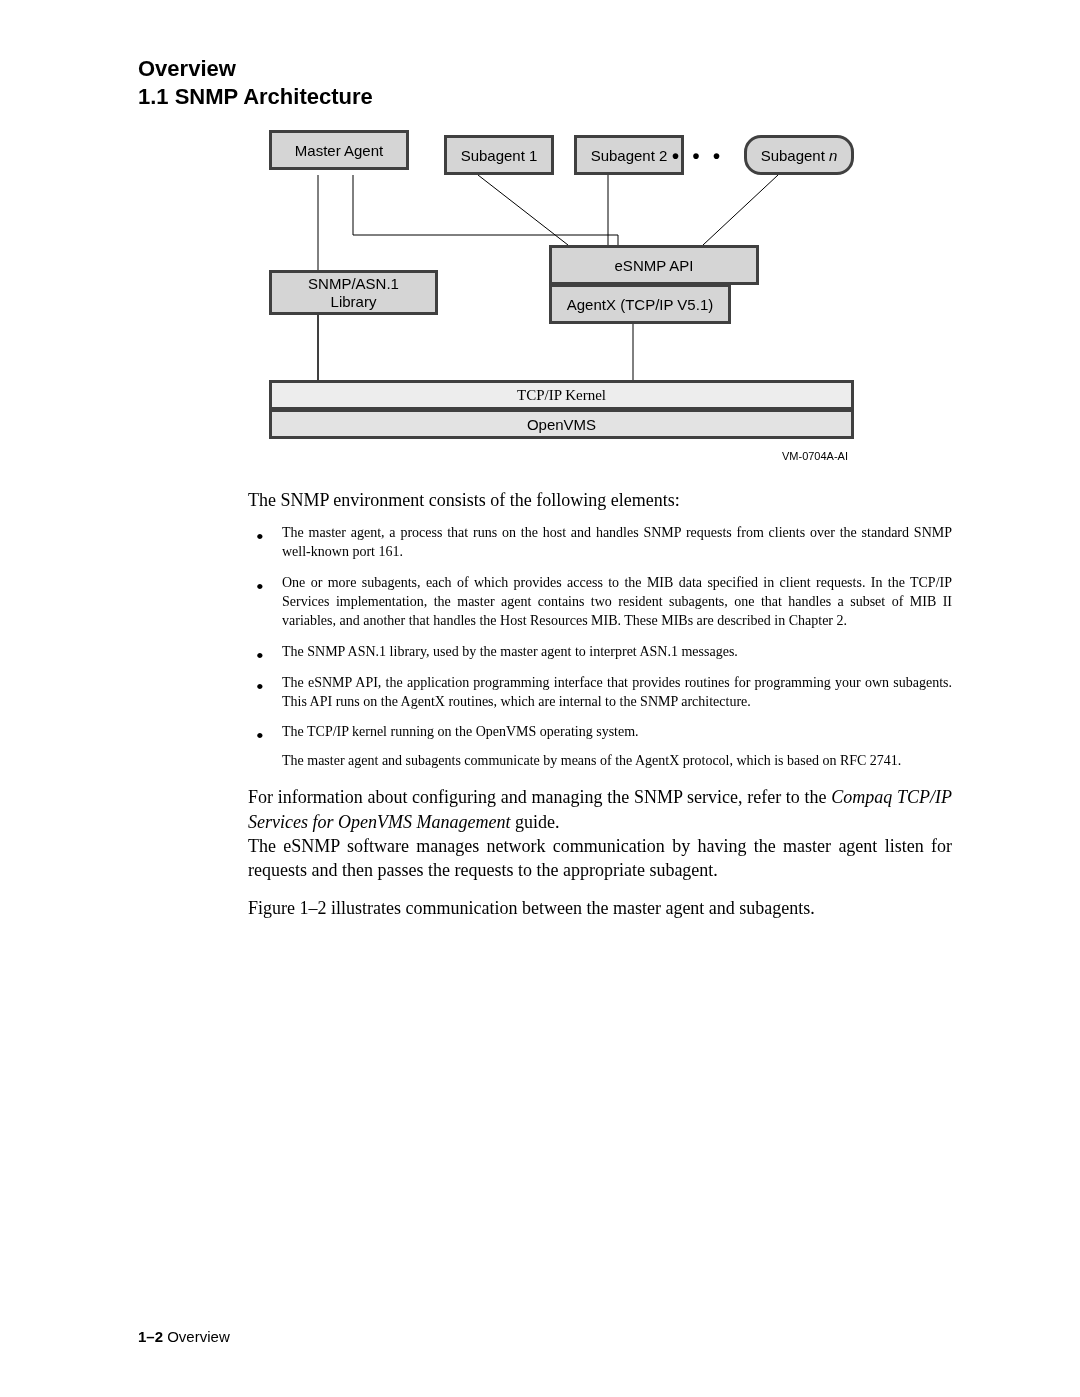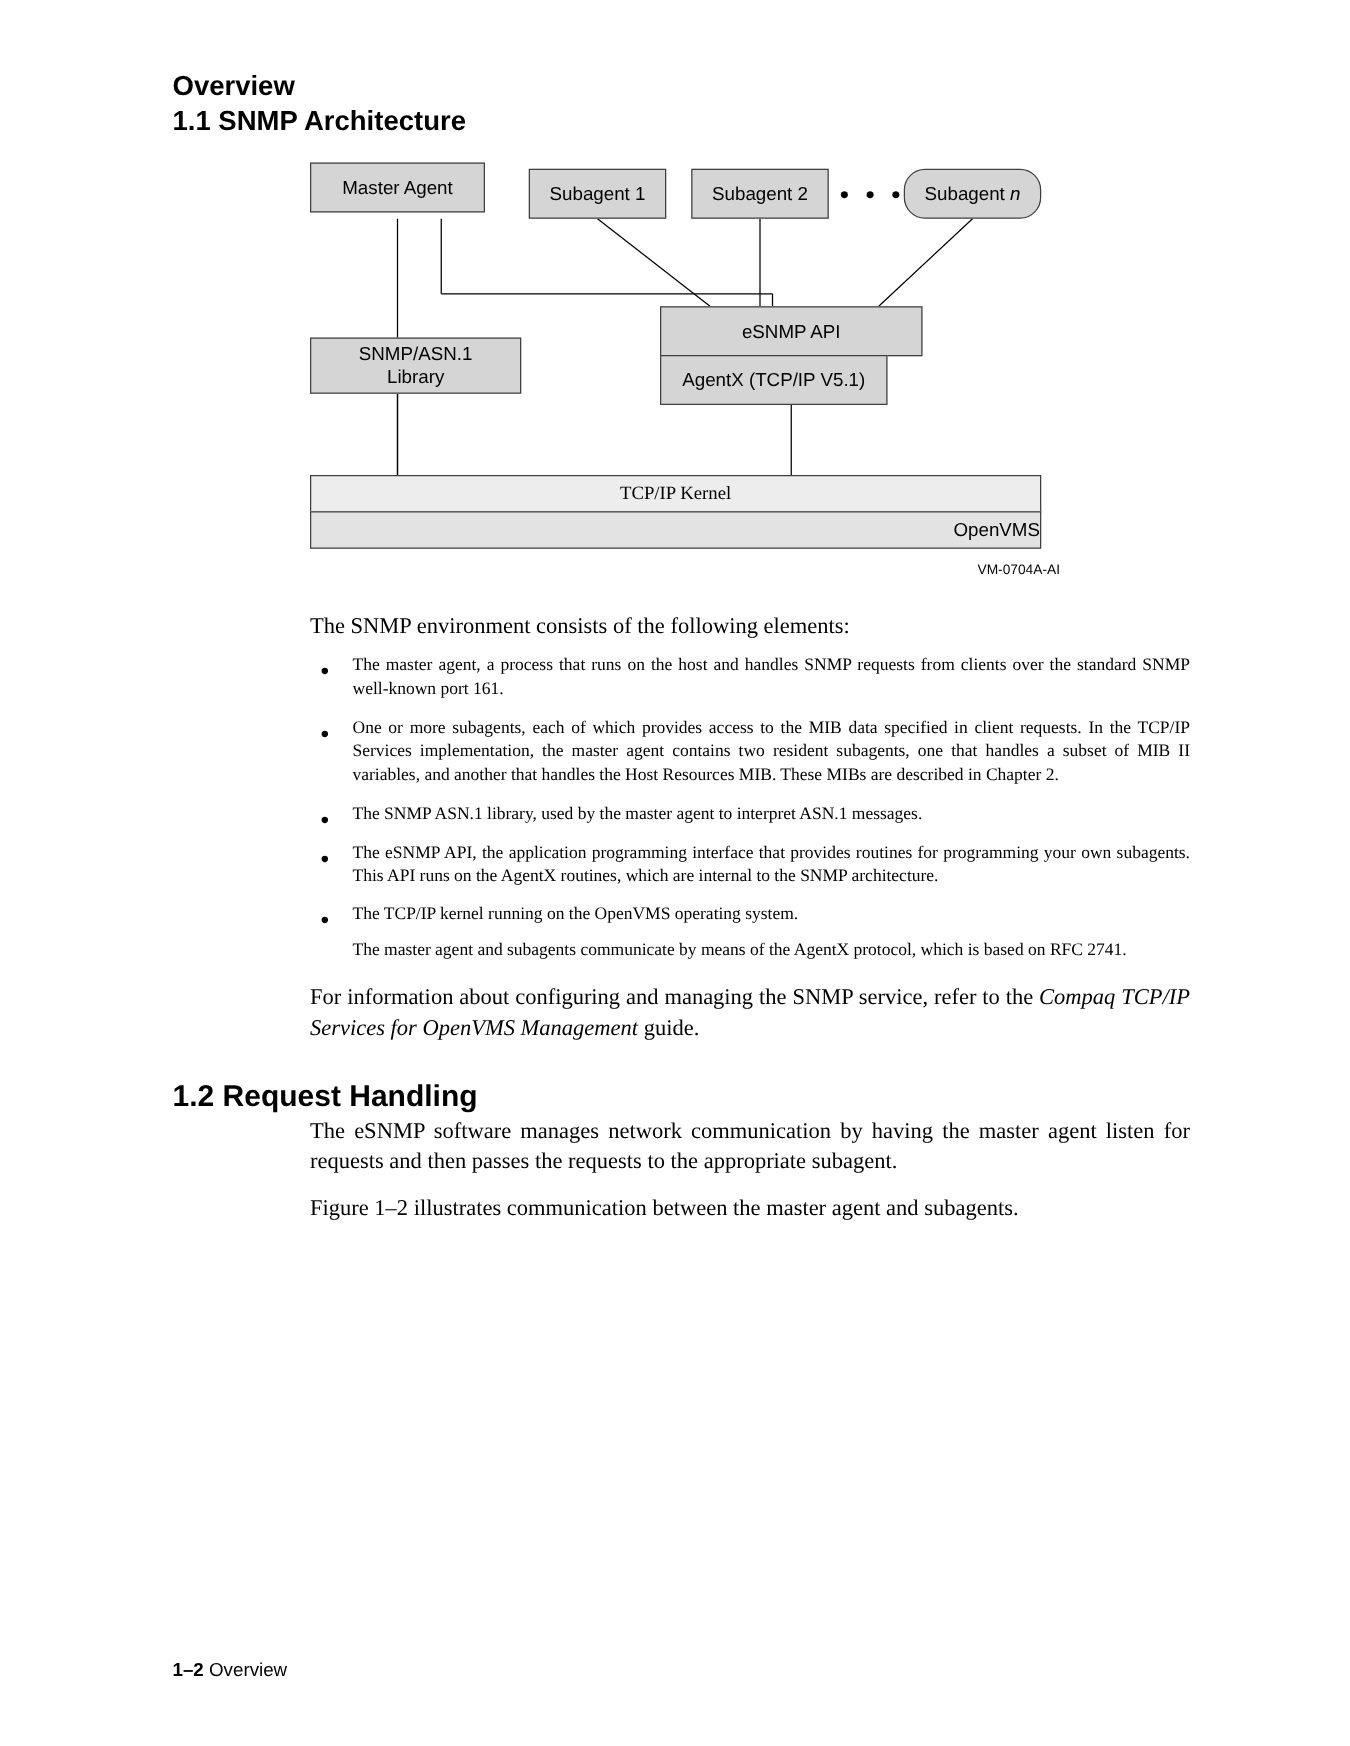--- a/index.html
+++ b/index.html
@@ -30,32 +30,33 @@
   }
   .diagram {
     position: relative;
     margin-left: 110px;
     margin-top: 20px;
     width: 600px;
     height: 330px;
   }
   .dbox {
     position: absolute;
-    border: 1px solid #404040;
+    border: 3px solid #404040;
     font-family: Arial, Helvetica, sans-serif;
     font-size: 15px;
     text-align: center;
     display: flex;
     align-items: center;
     justify-content: center;
     box-sizing: border-box;
+    margin-left: 21px;
   }
   .shade1 { background: #d5d5d5; }
   .shade2 { background: #ededed; }
-  .shade3 { background: #e3e3e3; justify-content: flex-end; }
+  .shade3 { background: #e3e3e3; }
   .ellipsis {
     position: absolute;
     font-family: Arial, Helvetica, sans-serif;
     font-size: 20px;
     font-weight: bold;
     letter-spacing: 4px;
   }
   .figid {
     font-family: Arial, Helvetica, sans-serif;
     font-size: 11px;
@@ -205,21 +206,20 @@
     <li>
       <span>The TCP/IP kernel running on the OpenVMS operating system.</span>
       <span class="sub">The master agent and subagents communicate by means of the AgentX protocol, which is based on RFC 2741.</span>
     </li>
   </ul>
 
   <div class="afterlist" style="margin-left:110px;">
     <span>For information about configuring and managing the SNMP service, refer to the </span><span class="ital">Compaq TCP/IP Services for OpenVMS Management</span><span> guide.</span>
   </div>
 
-  <div class="h2">1.2  Request Handling</div>
 
   <div class="sec2">The eSNMP software manages network communication by having the master agent listen for requests and then passes the requests to the appropriate subagent.</div>
   <div class="sec2" style="margin-top:14px;">Figure 1–2 illustrates communication between the master agent and subagents.</div>
 
   <div class="footer">
     <span class="bold">1–2</span><span>  Overview</span>
   </div>
 
 </div>
 

